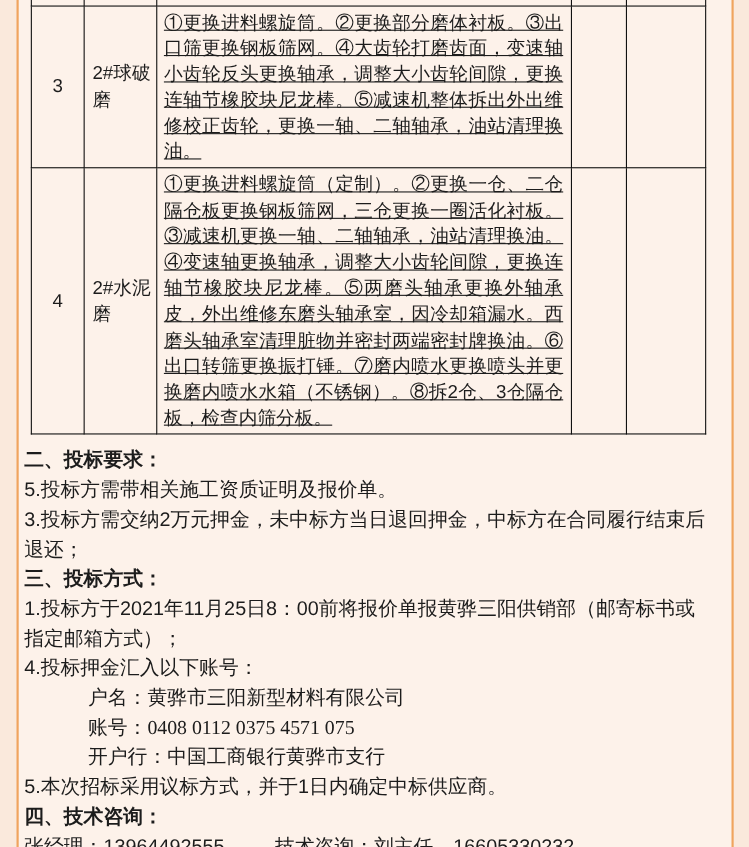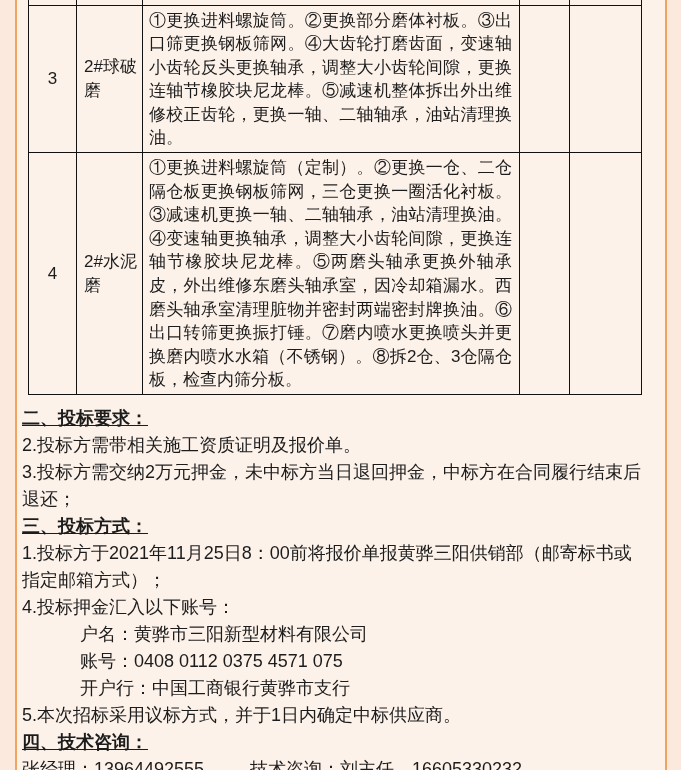--- a/index.html
+++ b/index.html
@@ -33,36 +33,36 @@
   }
   table.worklist td {
     border: 1px solid #111;
     font-size: 17px;
     line-height: 23.6px;
     vertical-align: middle;
   }
   td.c-no   { width: 48px;  text-align: center; }
   td.c-name { width: 66px;  padding: 2px 5px 2px 7px; }
   td.c-desc { width: 377px; padding: 3px 7px 2px 6px; vertical-align: top;
-              text-align: justify; text-justify: inter-ideograph; }
+              text-align: justify; text-justify: inter-ideograph; text-decoration: underline; }
   td.c-e1   { width: 50px; }
   td.c-e2   { width: 72px; }
   tr.partial-row td { height: 7px; border-top: none; }
   tr.row-3 td { height: 145px; }
   tr.row-4 td { height: 236px; }
 
   .doc-body {
     position: relative;
     margin: 10px 20px 0 6px;  
     font-size: 18px;
     line-height: 27px;
   }
   .doc-body p { margin: 0; }
-  p.heading { font-weight: bold; text-decoration: underline; }
-  p.indent  { padding-left: 58px; }
+  p.heading { font-weight: bold; }
+  p.indent  { padding-left: 58px; font-family: Liberation Serif, serif; }
   .contact-line { display: flex; }
   .contact-left { width: 228px; flex: 0 0 228px; }
 </style>
 </head>
 <body>
 
 <div class="accent-line left"></div>
 <div class="accent-line right"></div>
 
 <div class="content-strip">
@@ -88,21 +88,21 @@
       <td class="c-name">2#水泥磨</td>
       <td class="c-desc">①更换进料螺旋筒（定制）。②更换一仓、二仓隔仓板更换钢板筛网，三仓更换一圈活化衬板。③减速机更换一轴、二轴轴承，油站清理换油。④变速轴更换轴承，调整大小齿轮间隙，更换连轴节橡胶块尼龙棒。⑤两磨头轴承更换外轴承皮，外出维修东磨头轴承室，因冷却箱漏水。西磨头轴承室清理脏物并密封两端密封牌换油。⑥出口转筛更换振打锤。⑦磨内喷水更换喷头并更换磨内喷水水箱（不锈钢）。⑧拆2仓、3仓隔仓板，检查内筛分板。</td>
       <td class="c-e1"></td>
       <td class="c-e2"></td>
     </tr>
   </tbody>
     </table>
 
   <div class="doc-body">
     <p class="heading">二、投标要求：</p>
-    <p>2.投标方需带相关施工资质证明及报价单。</p>
+    <p>5.投标方需带相关施工资质证明及报价单。</p>
     <p>3.投标方需交纳2万元押金，未中标方当日退回押金，中标方在合同履行结束后退还；</p>
 
     <p class="heading">三、投标方式：</p>
     <p>1.投标方于2021年11月25日8：00前将报价单报黄骅三阳供销部（邮寄标书或指定邮箱方式）；</p>
     <p>4.投标押金汇入以下账号：</p>
     <p class="indent">户名：黄骅市三阳新型材料有限公司</p>
     <p class="indent">账号：0408 0112 0375 4571 075</p>
     <p class="indent">开户行：中国工商银行黄骅市支行</p>
     <p>5.本次招标采用议标方式，并于1日内确定中标供应商。</p>
 

